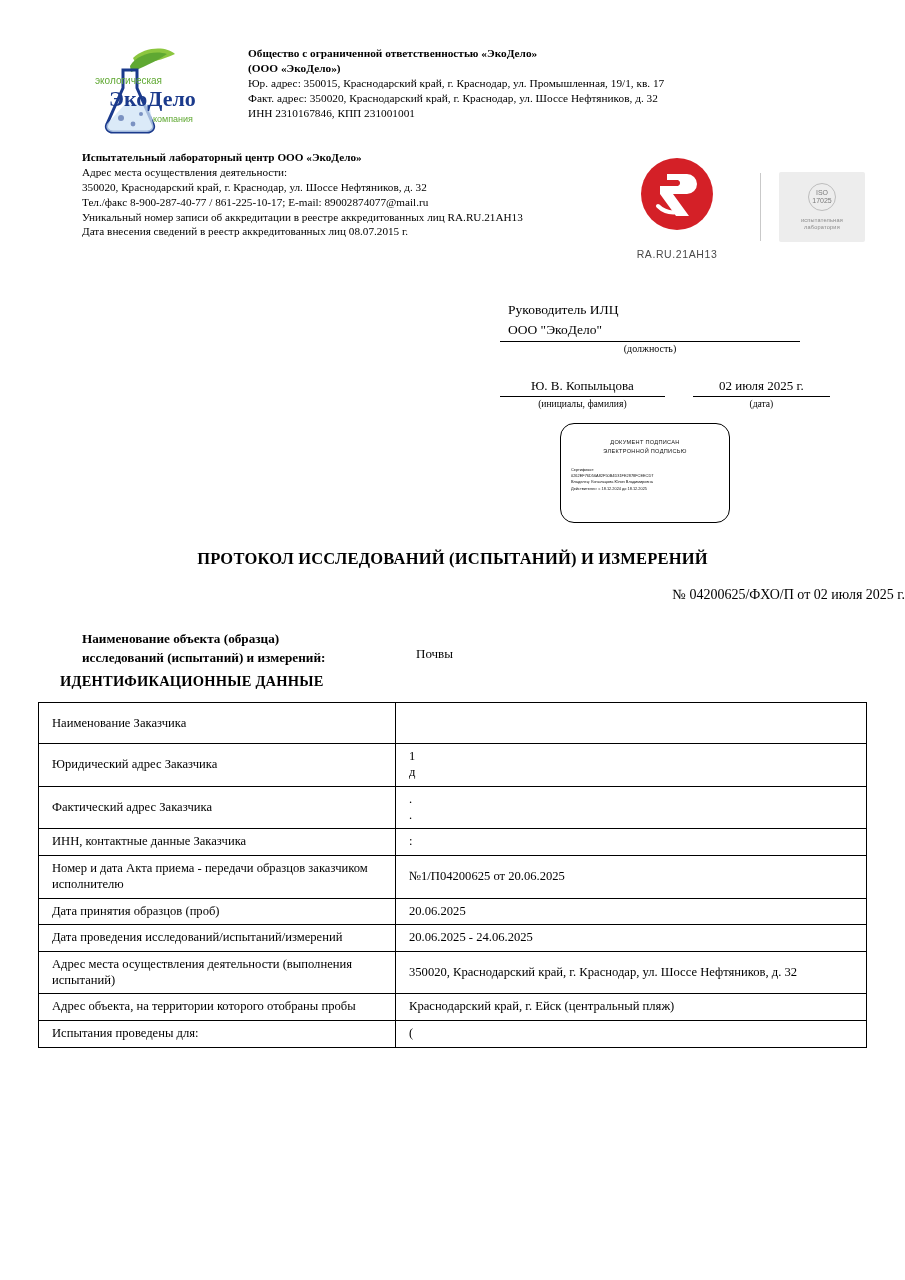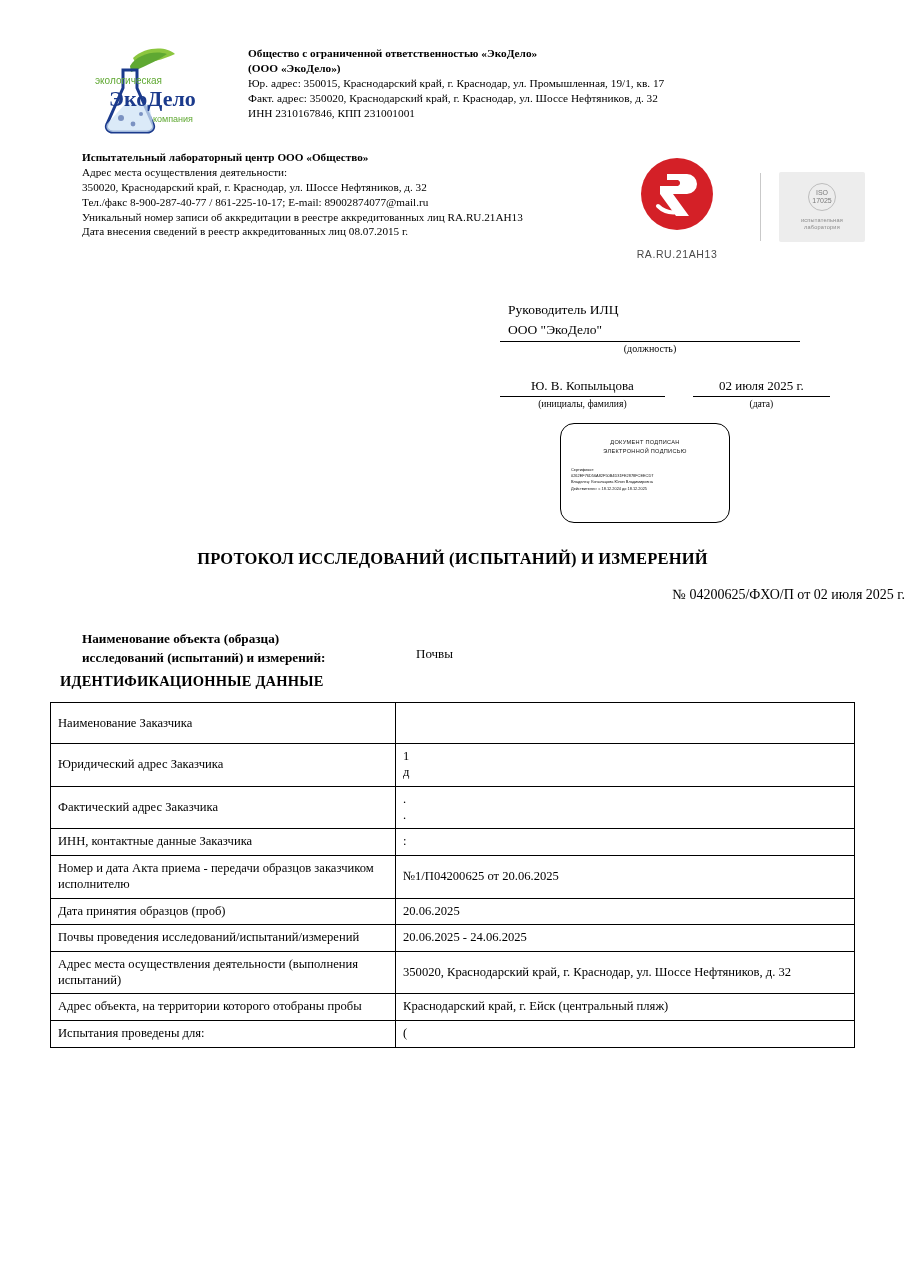--- a/index.html
+++ b/index.html
@@ -243,21 +243,21 @@
   
   table.ident {
     margin: 12px auto 0 auto;
     width: 774px;
     border-collapse: collapse;
     font-size: 12.6px;
     table-layout: fixed;
   }
   table.ident td {
     border: 1px solid #000;
-    padding: 5px 7px;
+    padding: 5px 13px;
     vertical-align: middle;
     line-height: 1.25;
   }
   table.ident td.k { width: 330px; }
   table.ident td.v { width: 444px; }
   .tall td { height: 30px; }
 </style>
 </head>
 <body>
 
@@ -285,21 +285,21 @@
       <div class="bold">Общество с ограниченной ответственностью «ЭкоДело»</div>
       <div class="bold">(ООО «ЭкоДело»)</div>
       <div>Юр. адрес: 350015, Краснодарский край, г. Краснодар, ул. Промышленная, 19/1, кв. 17</div>
       <div>Факт. адрес: 350020, Краснодарский край, г. Краснодар, ул. Шоссе Нефтяников, д. 32</div>
       <div>ИНН 2310167846, КПП 231001001</div>
     </div>
   </div>
 
   <div class="lab-section">
     <div class="lab-text">
-      <div class="bold">Испытательный лабораторный центр ООО «Общество»</div>
+      <div class="bold">Испытательный лабораторный центр ООО «ЭкоДело»</div>
       <div>Адрес места осуществления деятельности:</div>
       <div>350020, Краснодарский край, г. Краснодар, ул. Шоссе Нефтяников, д. 32</div>
       <div>Тел./факс 8-900-287-40-77 / 861-225-10-17; E-mail: 89002874077@mail.ru</div>
       <div>Уникальный номер записи об аккредитации в реестре аккредитованных лиц RA.RU.21АН13</div>
       <div>Дата внесения сведений в реестр аккредитованных лиц 08.07.2015 г.</div>
     </div>
     <div class="marks">
       <div class="ra-mark">
         <svg width="92" height="86" viewBox="0 0 92 86">
           <circle cx="46" cy="40" r="36" fill="#d42027"></circle>
@@ -389,21 +389,21 @@
       </tr>
       <tr>
         <td class="k">Номер и дата Акта приема - передачи образцов заказчиком исполнителю</td>
         <td class="v">№1/П04200625 от 20.06.2025</td>
       </tr>
       <tr>
         <td class="k">Дата принятия образцов (проб)</td>
         <td class="v">20.06.2025</td>
       </tr>
       <tr>
-        <td class="k">Почвы проведения исследований/испытаний/измерений</td>
+        <td class="k">Дата проведения исследований/испытаний/измерений</td>
         <td class="v">20.06.2025 - 24.06.2025</td>
       </tr>
       <tr>
         <td class="k">Адрес места осуществления деятельности (выполнения испытаний)</td>
         <td class="v">350020, Краснодарский край, г. Краснодар, ул. Шоссе Нефтяников, д. 32</td>
       </tr>
       <tr>
         <td class="k">Адрес объекта, на территории которого отобраны пробы</td>
         <td class="v">Краснодарский край, г. Ейск (центральный пляж)</td>
       </tr>

